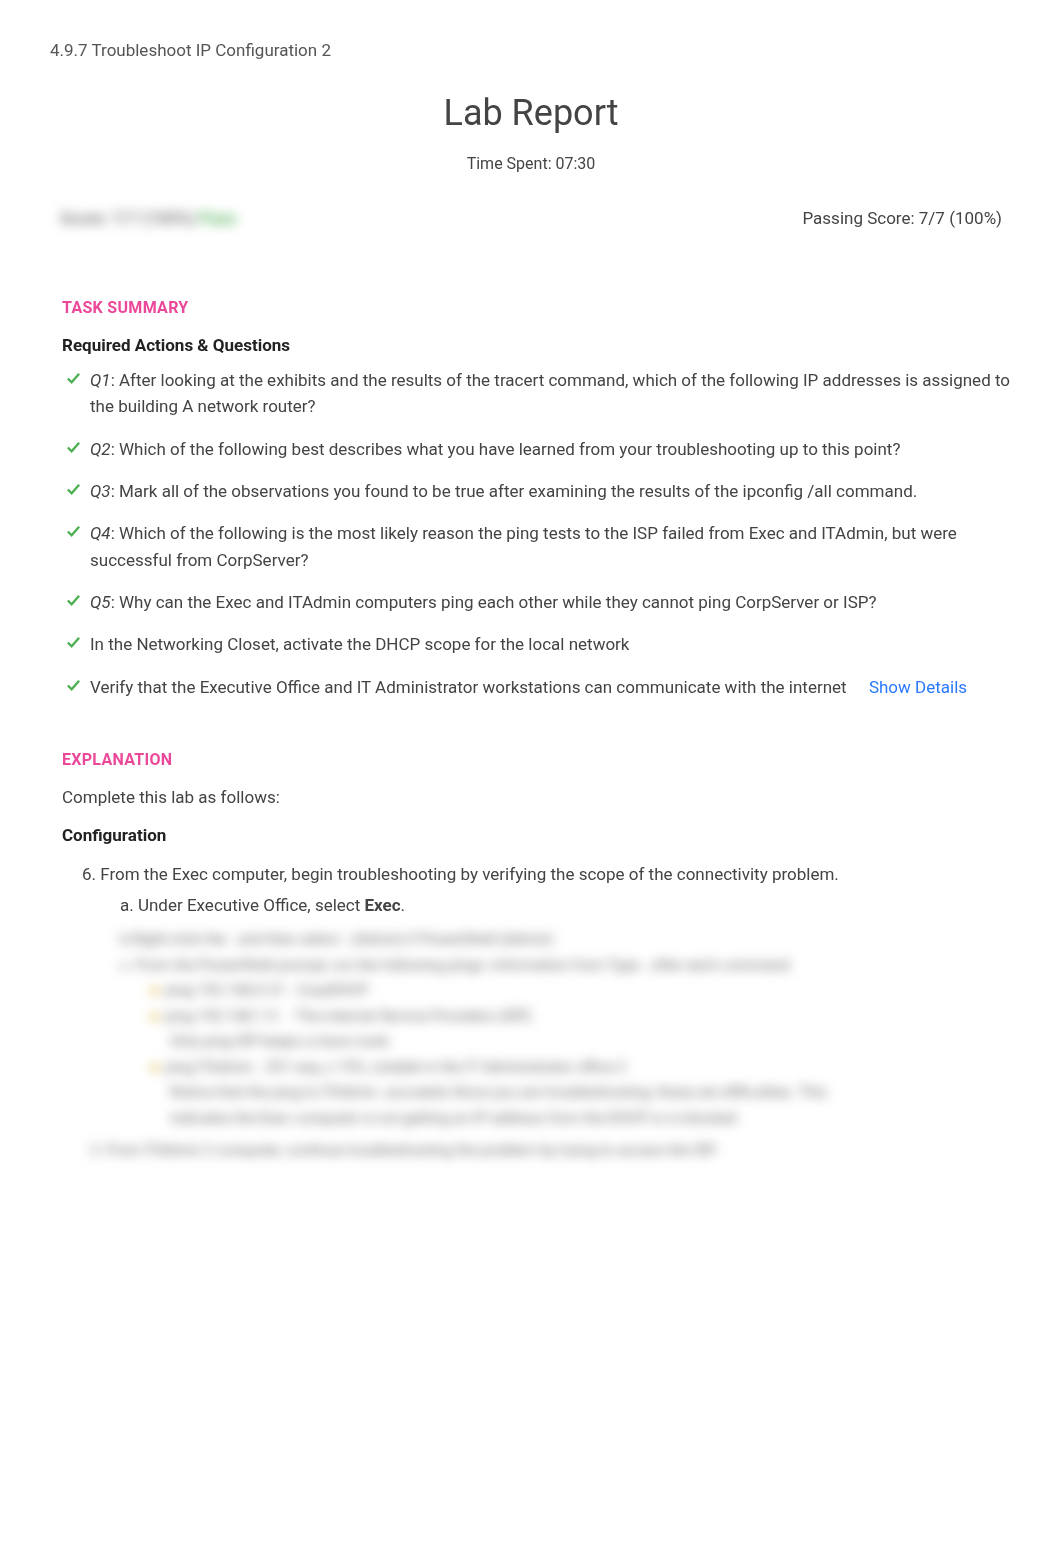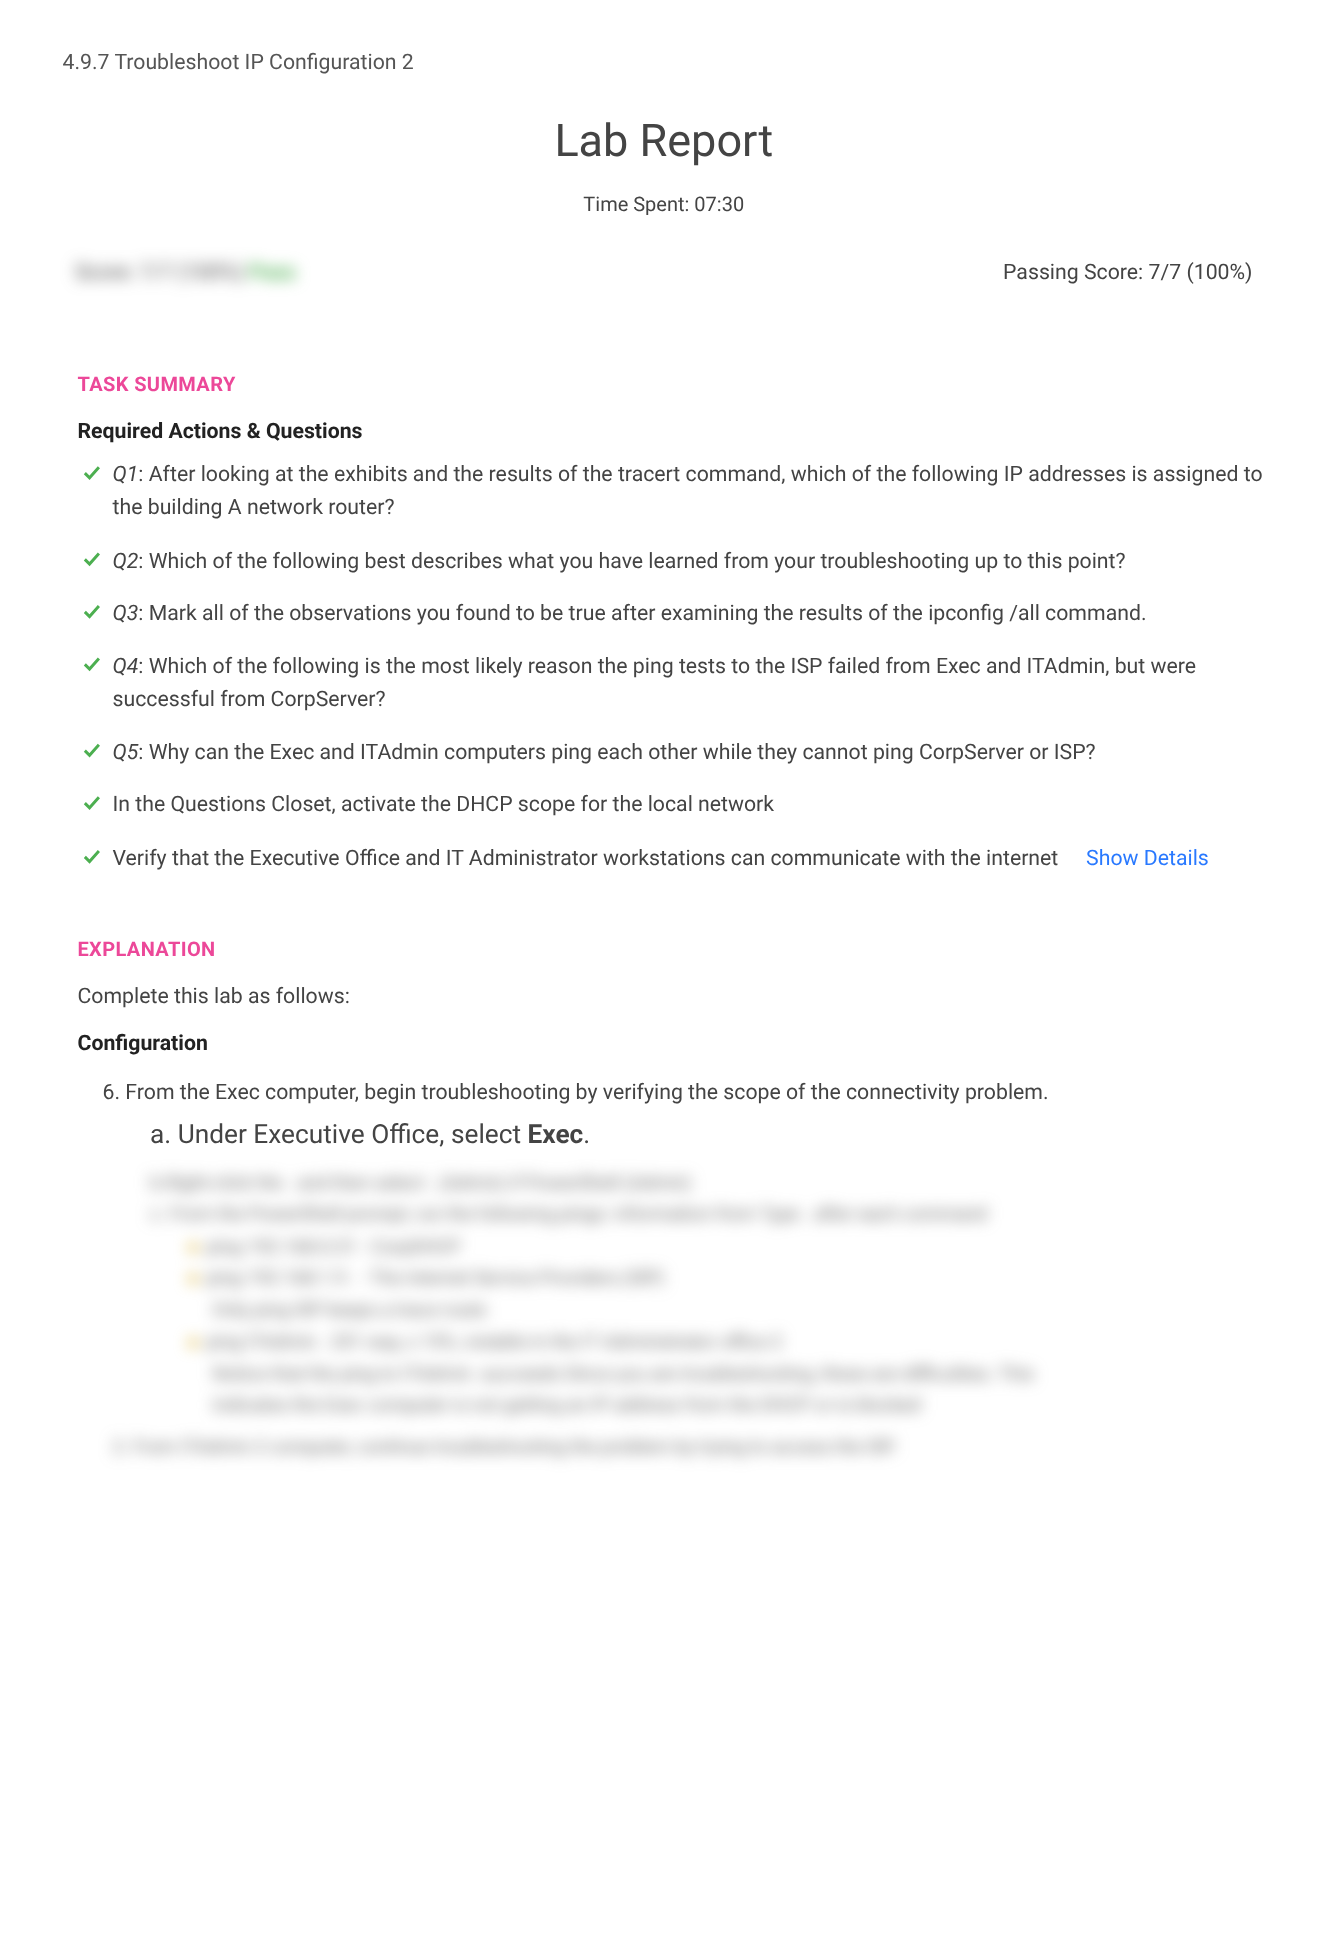--- a/index.html
+++ b/index.html
@@ -116,21 +116,21 @@
       font-size: 17px;
       color: #444;
       line-height: 1.6;
       padding-left: 20px;
     }
     .step-item {
       margin-bottom: 4px;
     }
     .sub-step {
       padding-left: 38px;
-      font-size: 21px;
+      font-size: 17px;
       color: #444;
       line-height: 1.6;
     }
     .blurred-content {
       filter: blur(6px);
       user-select: none;
       margin-top: 8px;
     }
     .blurred-line {
       font-size: 15px;
@@ -214,21 +214,21 @@
   <span class="check-icon"><svg viewBox="0 0 16 16">
           <polyline points="2,8 6,12 14,3"></polyline>
         </svg></span>
   <span class="q-label">Q5</span><span>:  Why can the Exec and ITAdmin computers ping each other while they cannot ping CorpServer or ISP?</span>
 </div>
 
 <div class="question-item">
   <span class="check-icon"><svg viewBox="0 0 16 16">
           <polyline points="2,8 6,12 14,3"></polyline>
         </svg></span>
-  <span>In the Questions Closet, activate the DHCP scope for the local network</span>
+  <span>In the Networking Closet, activate the DHCP scope for the local network</span>
 </div>
 
 <div class="question-item">
   <span class="check-icon"><svg viewBox="0 0 16 16">
           <polyline points="2,8 6,12 14,3"></polyline>
         </svg></span>
   <span>Verify that the Executive Office and IT Administrator workstations can communicate with the internet</span>
   <span class="show-details">Show Details</span>
 </div>
 

